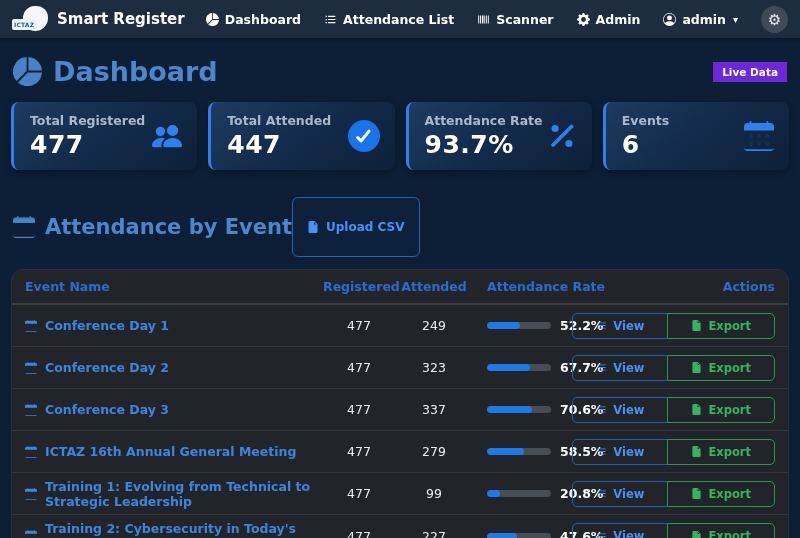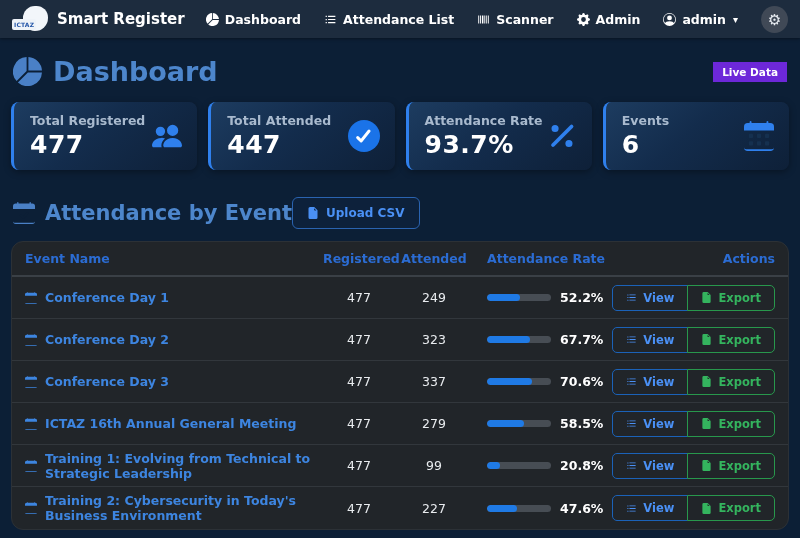--- a/index.html
+++ b/index.html
@@ -85,21 +85,21 @@
   }
   .section-title {
     display: flex; align-items: center; gap: 10px;
     color: #4d86cc; font-size: 21px; font-weight: bold;
   }
   .section-title svg { width: 22px; height: 22px; color: #4a80c6; }
   .upload-btn {
     display: flex; align-items: center; gap: 7px;
     background: rgba(15,40,75,.25); border: 1px solid #2a63b0;
     color: #4a90f5; font-size: 12px; font-weight: bold;
-    padding: 8px 14px; border-radius: 6px; cursor: pointer;
+    padding: 22px 14px; border-radius: 6px; cursor: pointer;
     font-family: inherit;
   }
   .upload-btn svg { width: 12px; height: 12px; }
 
   
   .table {
     margin-top: 12px; background: #212529;
     border-radius: 12px; overflow: hidden; border: 1px solid #2c3136;
   }
   .thead {
@@ -124,21 +124,21 @@
   .thead .c-act { display: block; }
   .progress {
     width: 64px; height: 7px; background: #474d54; border-radius: 4px; overflow: hidden;
     flex: none;
   }
   .progress-fill { height: 100%; background: #1f7ae5; border-radius: 4px; }
   .rate-text { color: #ffffff; font-weight: bold; }
   .btn-view, .btn-export {
     display: flex; align-items: center; gap: 6px;
     background: transparent; cursor: pointer;
-    font-size: 11.5px; font-weight: bold; padding: 5px 13px;
+    font-size: 11.5px; font-weight: bold; padding: 5px 23px;
     font-family: inherit;
     justify-content: space-between;
   }
   .btn-view {
     border: 1px solid #1b62b8; color: #4a90f5;
     border-radius: 5px 0 0 5px;
   }
   .btn-export {
     border: 1px solid #28984c; border-left: 1px solid #28984c;
     color: #34b45e; border-radius: 0 5px 5px 0; margin-left: -1px;

